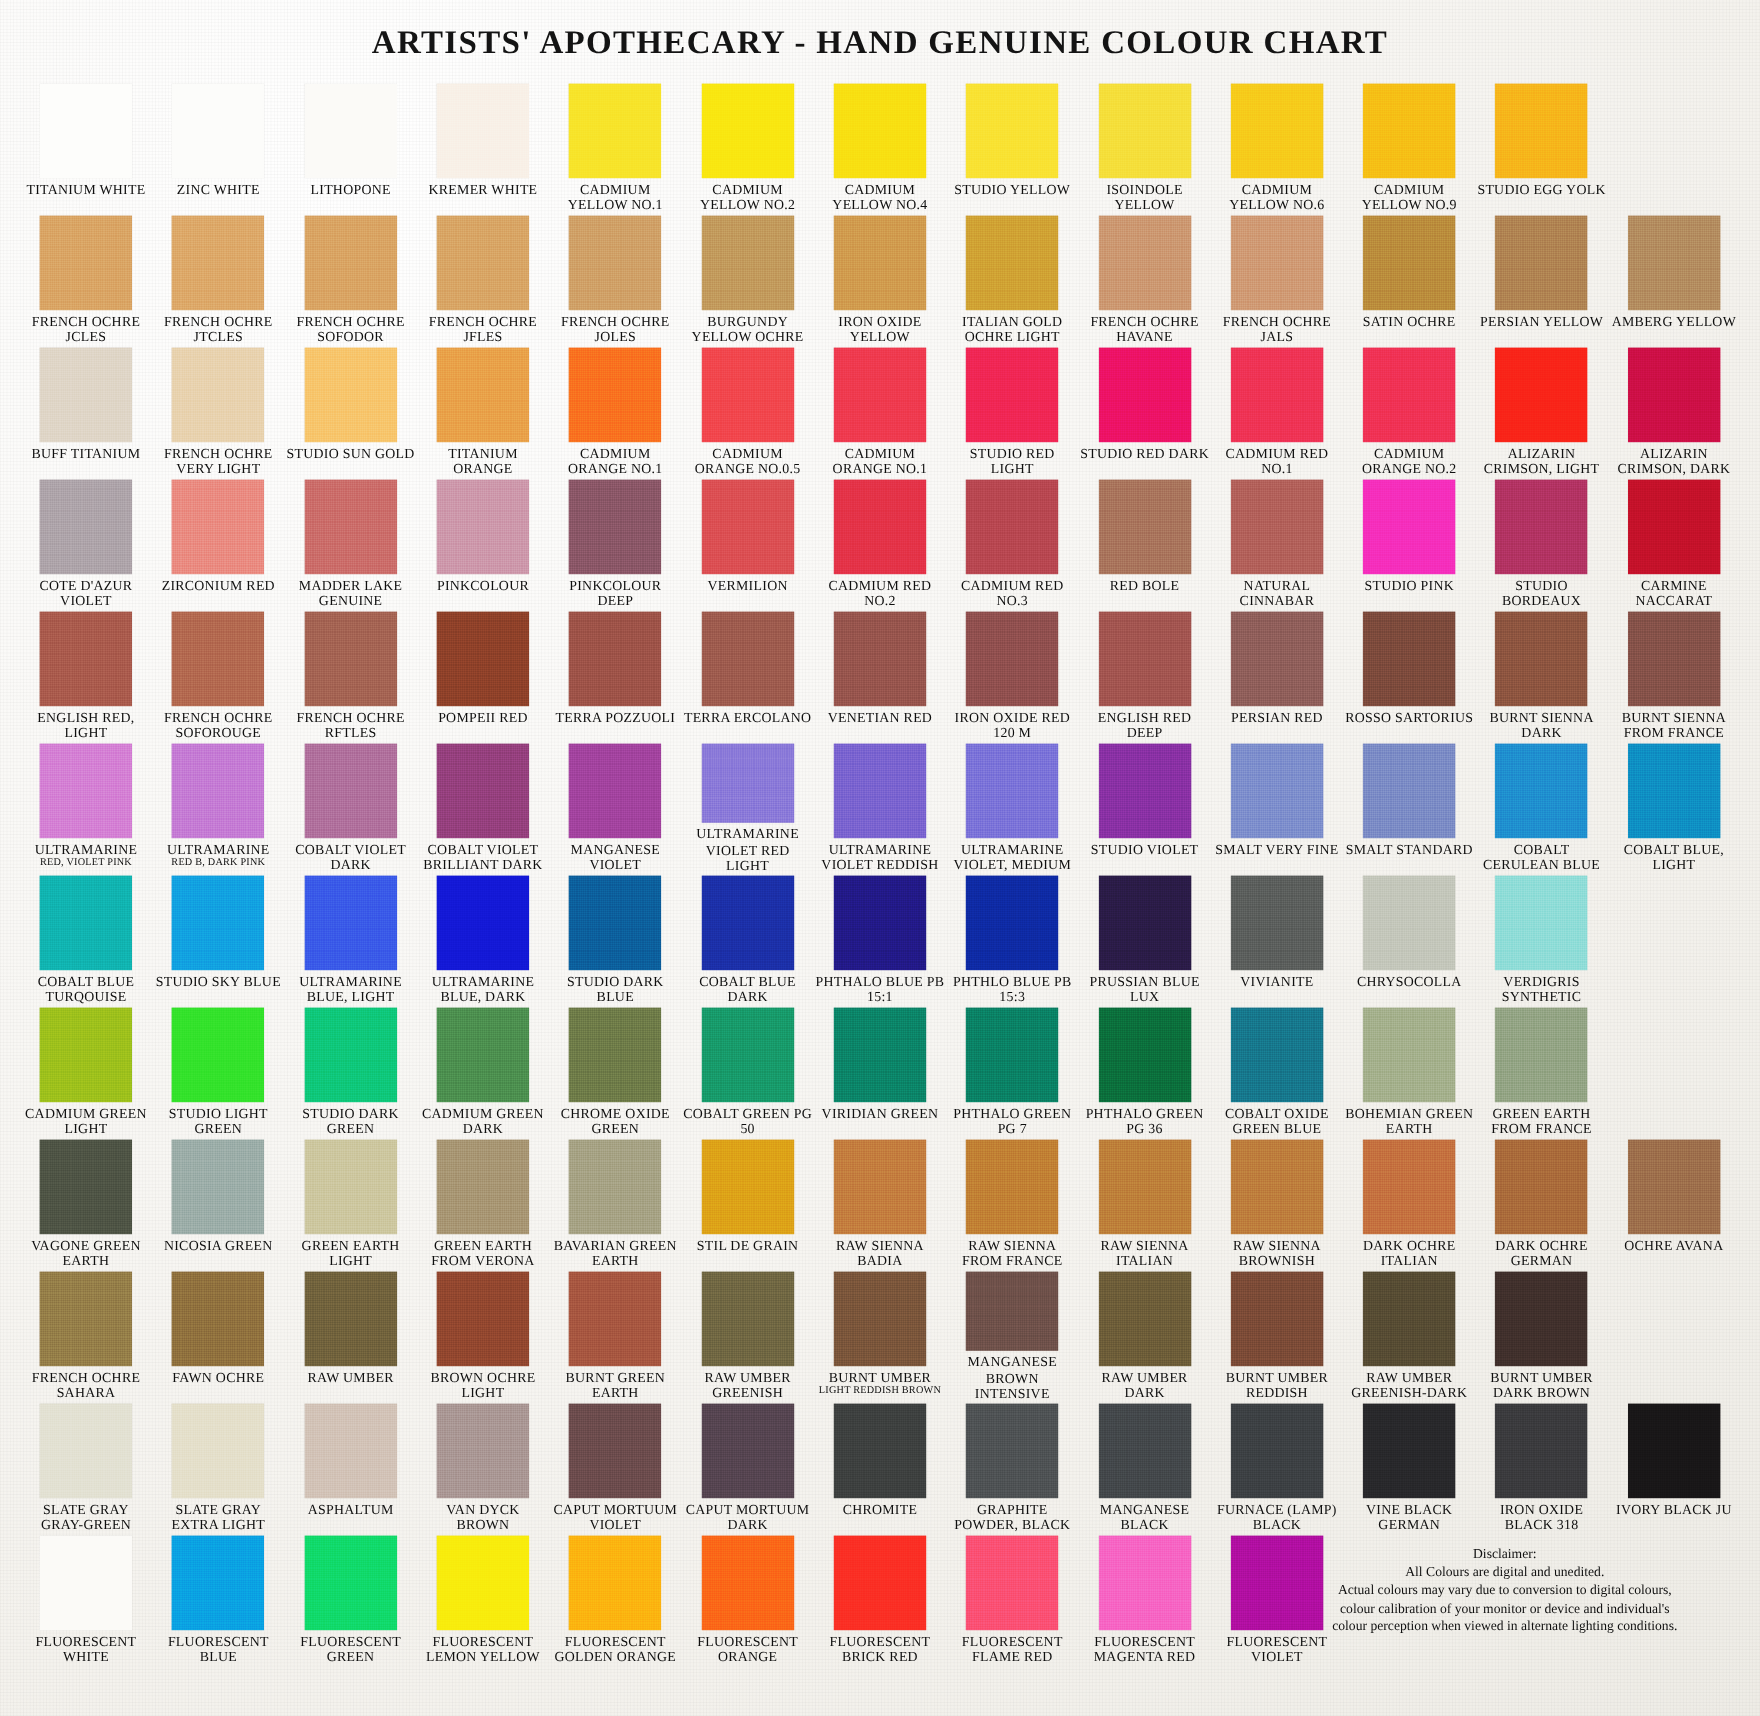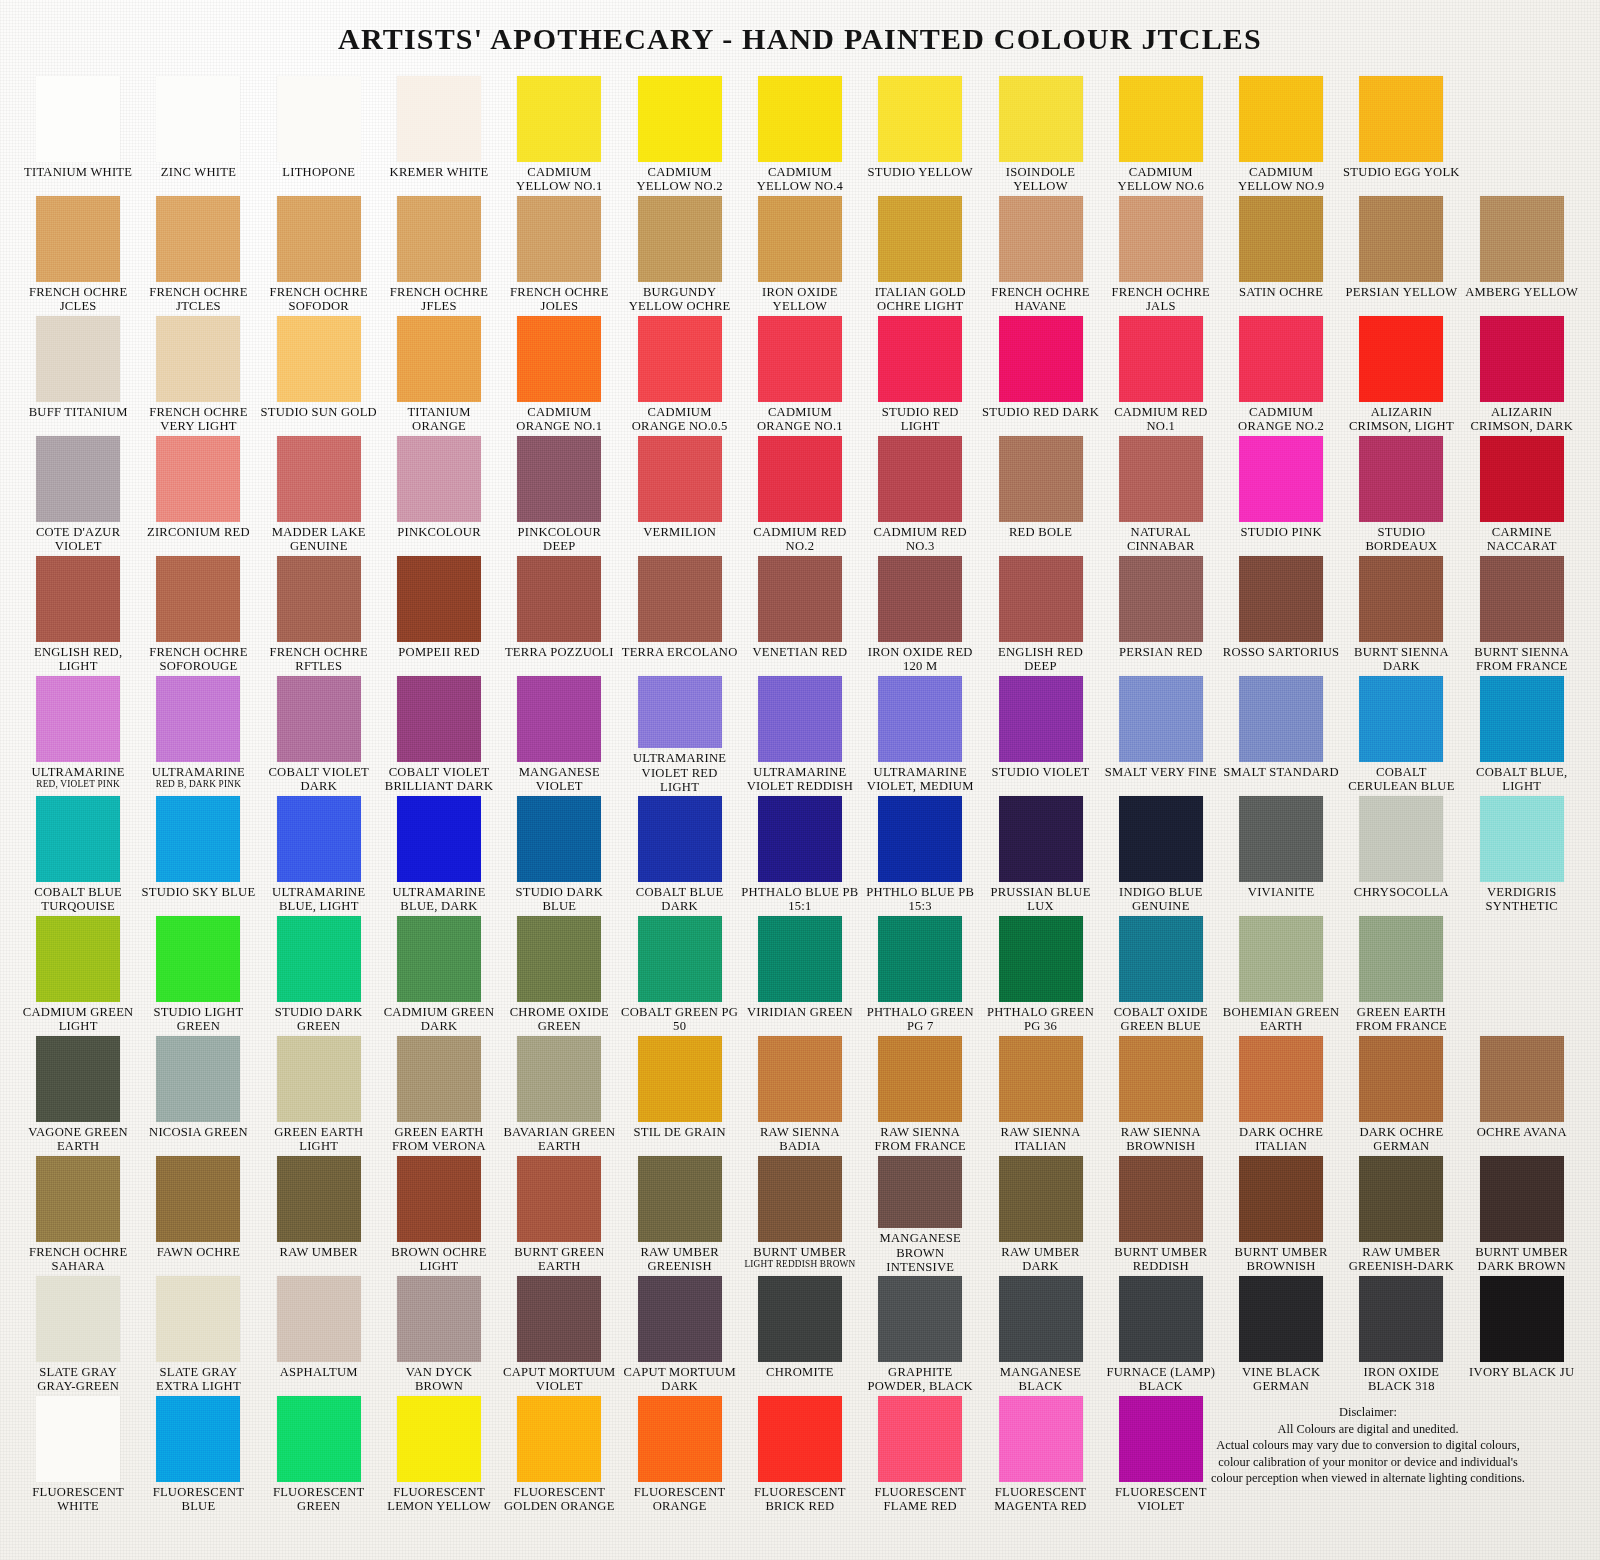--- a/index.html
+++ b/index.html
@@ -91,21 +91,21 @@
     color:#101010;
     font-family:"Liberation Serif", serif;
   }
   #disclaimer .dtitle{display:block;}
 </style>
 </head>
 <body>
 
 <div id="paper"></div>
 
-<div id="chart-title">ARTISTS' APOTHECARY - HAND PAINTED COLOUR JTCLES</div>
+<div id="chart-title">ARTISTS' APOTHECARY - HAND GENUINE COLOUR CHART</div>
 
 <div id="grid">
     <div class="chart-row">
       <div class="cell">
         <div class="swatch" style="background-color: rgb(253, 253, 251);"></div>
         <div class="label">TITANIUM WHITE</div>
       </div>
       <div class="cell">
         <div class="swatch" style="background-color: rgb(252, 252, 250);"></div>
         <div class="label">ZINC WHITE</div>
@@ -452,24 +452,20 @@
       </div>
       <div class="cell">
         <div class="swatch" style="background-color: rgb(14, 42, 163);"></div>
         <div class="label">PHTHLO BLUE PB 15:3</div>
       </div>
       <div class="cell">
         <div class="swatch" style="background-color: rgb(43, 28, 71);"></div>
         <div class="label">PRUSSIAN BLUE LUX</div>
       </div>
       <div class="cell">
-        <div class="swatch" style="background-color: rgb(27, 31, 51);"></div>
-        <div class="label">INDIGO BLUE GENUINE</div>
-      </div>
-      <div class="cell">
         <div class="swatch" style="background-color: rgb(91, 94, 92);"></div>
         <div class="label">VIVIANITE</div>
       </div>
       <div class="cell">
         <div class="swatch" style="background-color: rgb(195, 198, 186);"></div>
         <div class="label">CHRYSOCOLLA</div>
       </div>
       <div class="cell">
         <div class="swatch" style="background-color: rgb(143, 220, 215);"></div>
         <div class="label">VERDIGRIS SYNTHETIC</div>
@@ -612,24 +608,20 @@
         <div class="swatch" style="background-color: rgb(109, 80, 73);"></div>
         <div class="label">MANGANESE BROWN INTENSIVE</div>
       </div>
       <div class="cell">
         <div class="swatch" style="background-color: rgb(108, 92, 56);"></div>
         <div class="label">RAW UMBER DARK</div>
       </div>
       <div class="cell">
         <div class="swatch" style="background-color: rgb(122, 74, 54);"></div>
         <div class="label">BURNT UMBER REDDISH</div>
-      </div>
-      <div class="cell">
-        <div class="swatch" style="background-color: rgb(111, 64, 40);"></div>
-        <div class="label">BURNT UMBER BROWNISH</div>
       </div>
       <div class="cell">
         <div class="swatch" style="background-color: rgb(86, 75, 51);"></div>
         <div class="label">RAW UMBER GREENISH-DARK</div>
       </div>
       <div class="cell">
         <div class="swatch" style="background-color: rgb(64, 48, 44);"></div>
         <div class="label">BURNT UMBER DARK BROWN</div>
       </div>
     </div>

